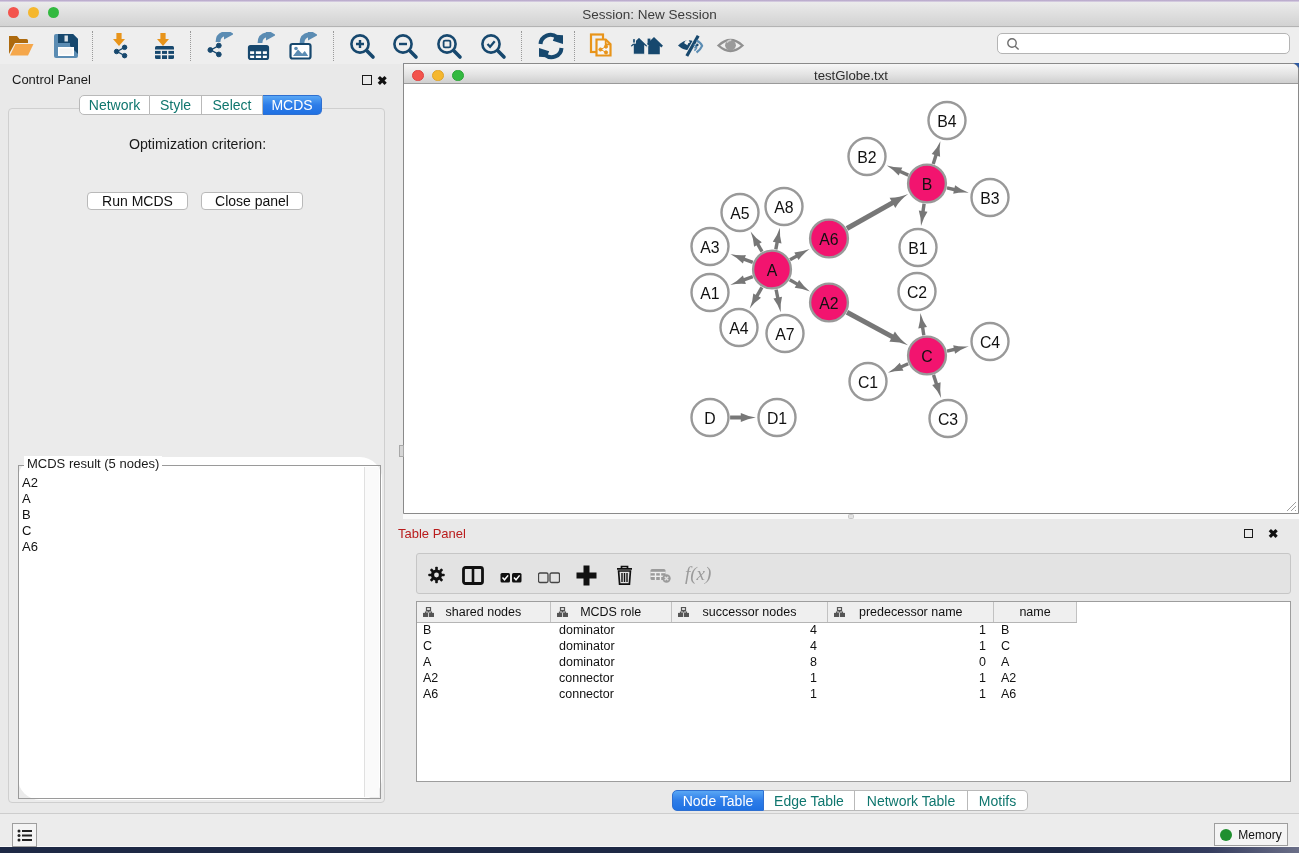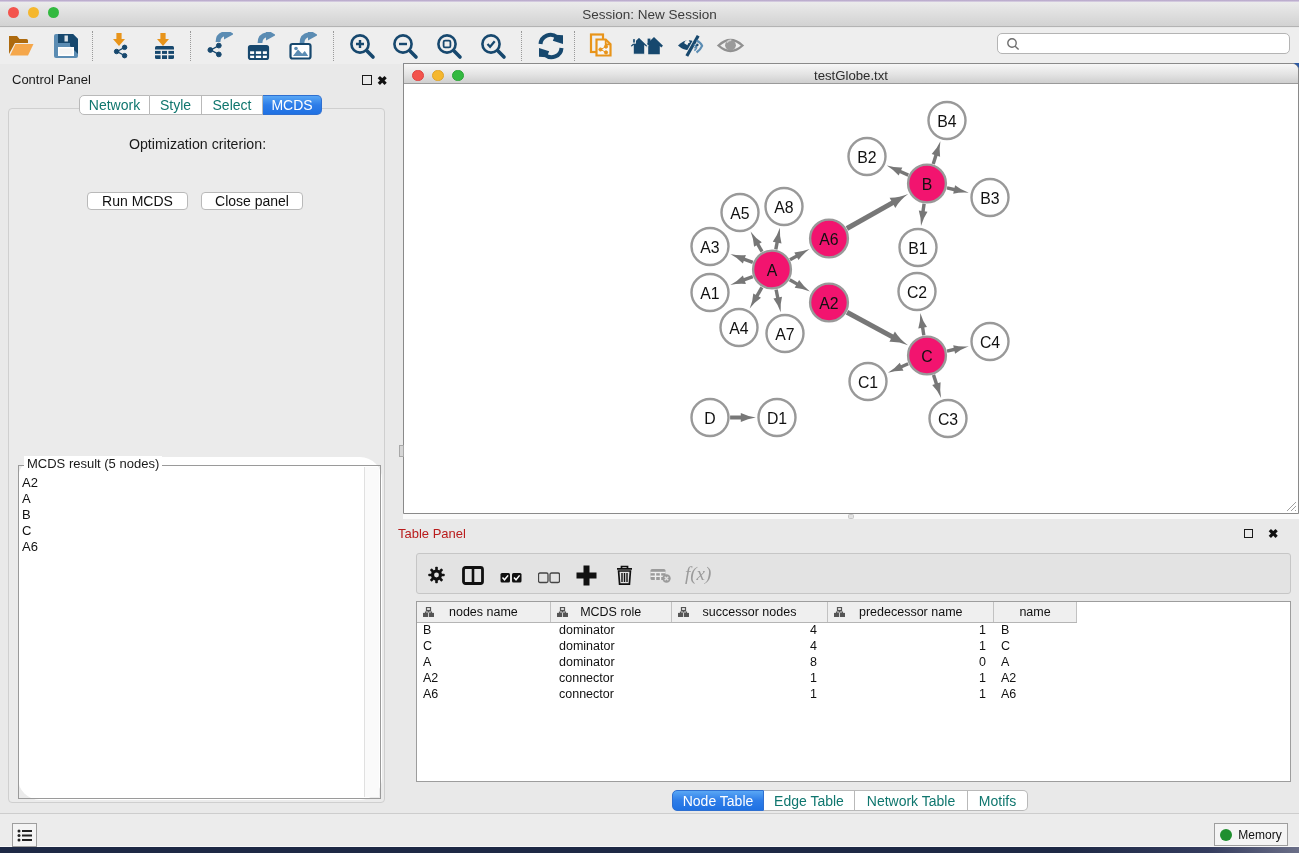--- a/index.html
+++ b/index.html
@@ -411,21 +411,21 @@
     <div class="abs" id="tp-head">
       <div class="th" style="width:134px">
           <svg width="11" height="10" viewBox="0 0 11 10">
             <g fill="none" stroke="#555" stroke-width="1.2">
               <rect x="3.5" y="0.5" width="4" height="3"></rect>
               <rect x="0.5" y="6.5" width="4" height="3" fill="#555"></rect>
               <rect x="6.5" y="6.5" width="4" height="3" fill="#555"></rect>
               <path d="M5.5 3.5 v1.5 M2.5 6.5 v-1.5 h6 v1.5"></path>
             </g>
           </svg>
-          <span>nodes name</span>
+          <span>shared nodes</span>
         </div>
         <div class="th" style="width:121px">
           <svg width="11" height="10" viewBox="0 0 11 10">
             <g fill="none" stroke="#555" stroke-width="1.2">
               <rect x="3.5" y="0.5" width="4" height="3"></rect>
               <rect x="0.5" y="6.5" width="4" height="3" fill="#555"></rect>
               <rect x="6.5" y="6.5" width="4" height="3" fill="#555"></rect>
               <path d="M5.5 3.5 v1.5 M2.5 6.5 v-1.5 h6 v1.5"></path>
             </g>
           </svg>

